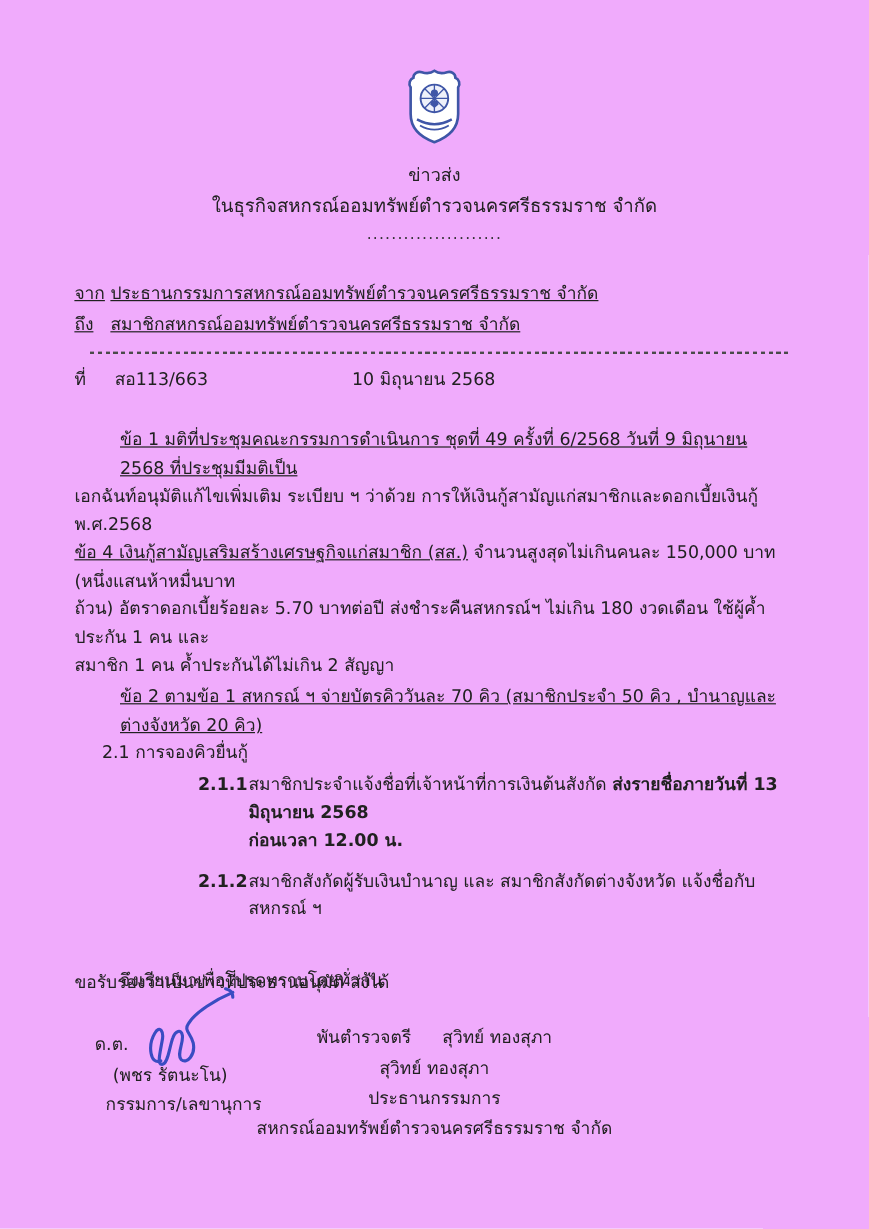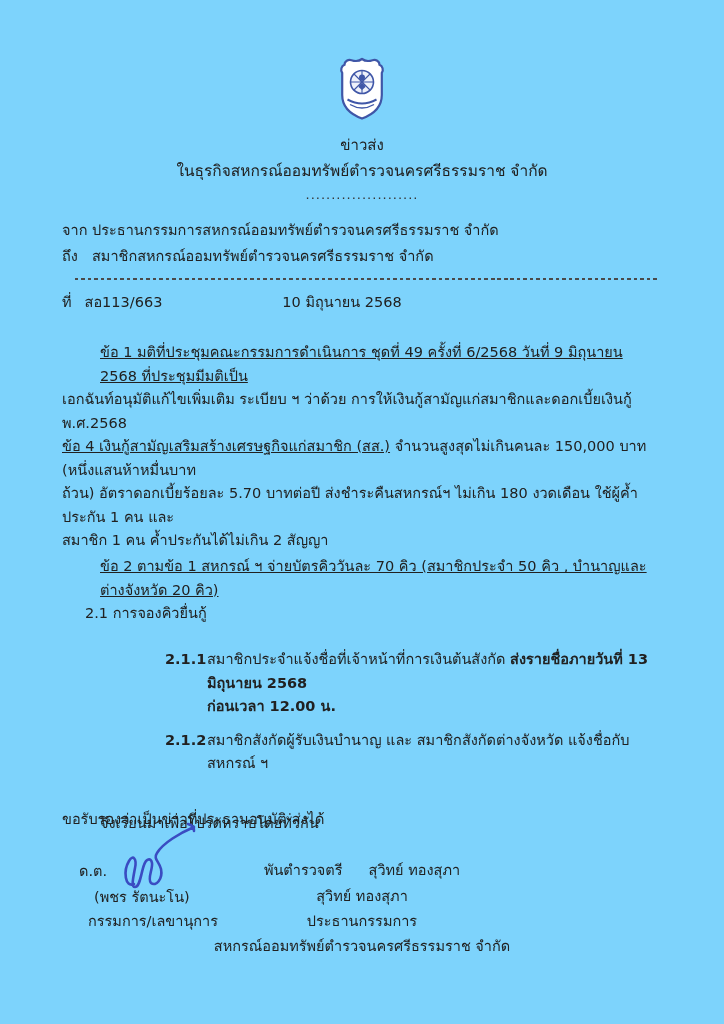--- a/index.html
+++ b/index.html
@@ -1,44 +1,44 @@
 <!DOCTYPE html>
 <html><head>
 <meta charset="utf-8">
 <style>
   html,body{margin:0;padding:0;background:#ffffff;}
   .page{
     width:724px;height:1024px;position:relative;box-sizing:border-box;
-    background:#7dd3fc;color:#212121;
+    background:#f0abfc;color:#212121;
     font-family:"DejaVu Sans","Liberation Sans",sans-serif;
     font-size:14.5px;line-height:1.62;overflow:hidden;
     padding:0 62px;
   }
   .center{text-align:center;}
   .logo-wrap{padding-top:57px;display:flex;justify-content:center;}
   .doc-type{margin-top:5px;font-size:15px;}
   .org-line{margin-top:1px;font-size:15.5px;}
   .dots-line{margin-top:0px;font-size:13px;letter-spacing:1px;color:#333;}
-  .meta-block{margin-top:14px;}
+  .meta-block{margin-top:28px;text-decoration:underline;}
   .meta-row{display:flex;margin-bottom:3px;}
   .meta-label{width:30px;flex:0 0 30px;}
   .dashed-sep{
     margin:9px 0 0 13px;width:585px;height:2px;
     background:repeating-linear-gradient(90deg,#4a4a4a 0 3.5px,transparent 3.5px 6.5px);
   }
   .ref-row{display:flex;margin-top:11px;}
-  .ref-no{margin-left:13px;}
+  .ref-no{margin-left:24px;}
   .ref-date{margin-left:120px;text-align:center;}
   .body-block{margin-top:27px;}
   .pline{min-height:26px;}
   .indent1{padding-left:38px;text-decoration:underline;}
   .indent2{padding-left:23px;}
   .u{text-decoration:underline;}
   .b{font-weight:bold;}
-  .items-block{margin-top:20px;}
+  .items-block{margin-top:0;}
   .item-row{display:flex;margin-bottom:10px;}
   .item-no{flex:0 0 42px;margin-left:103px;font-weight:bold;}
   .item-text{width:470px;}
   .closing-line{margin-top:36px;padding-left:38px;}
   .signing-block{margin-top:23px;text-align:center;line-height:1.75;}
   .signing-rank-row{display:inline-flex;gap:26px;}
   .footer-block{position:absolute;left:62px;top:808px;width:420px;height:150px;}
   .certify-line{position:absolute;left:0;top:0;}
   .sig-svg{position:absolute;left:50px;top:12px;}
   .footer-rank{position:absolute;left:0;top:52px;margin-left:17px;}

